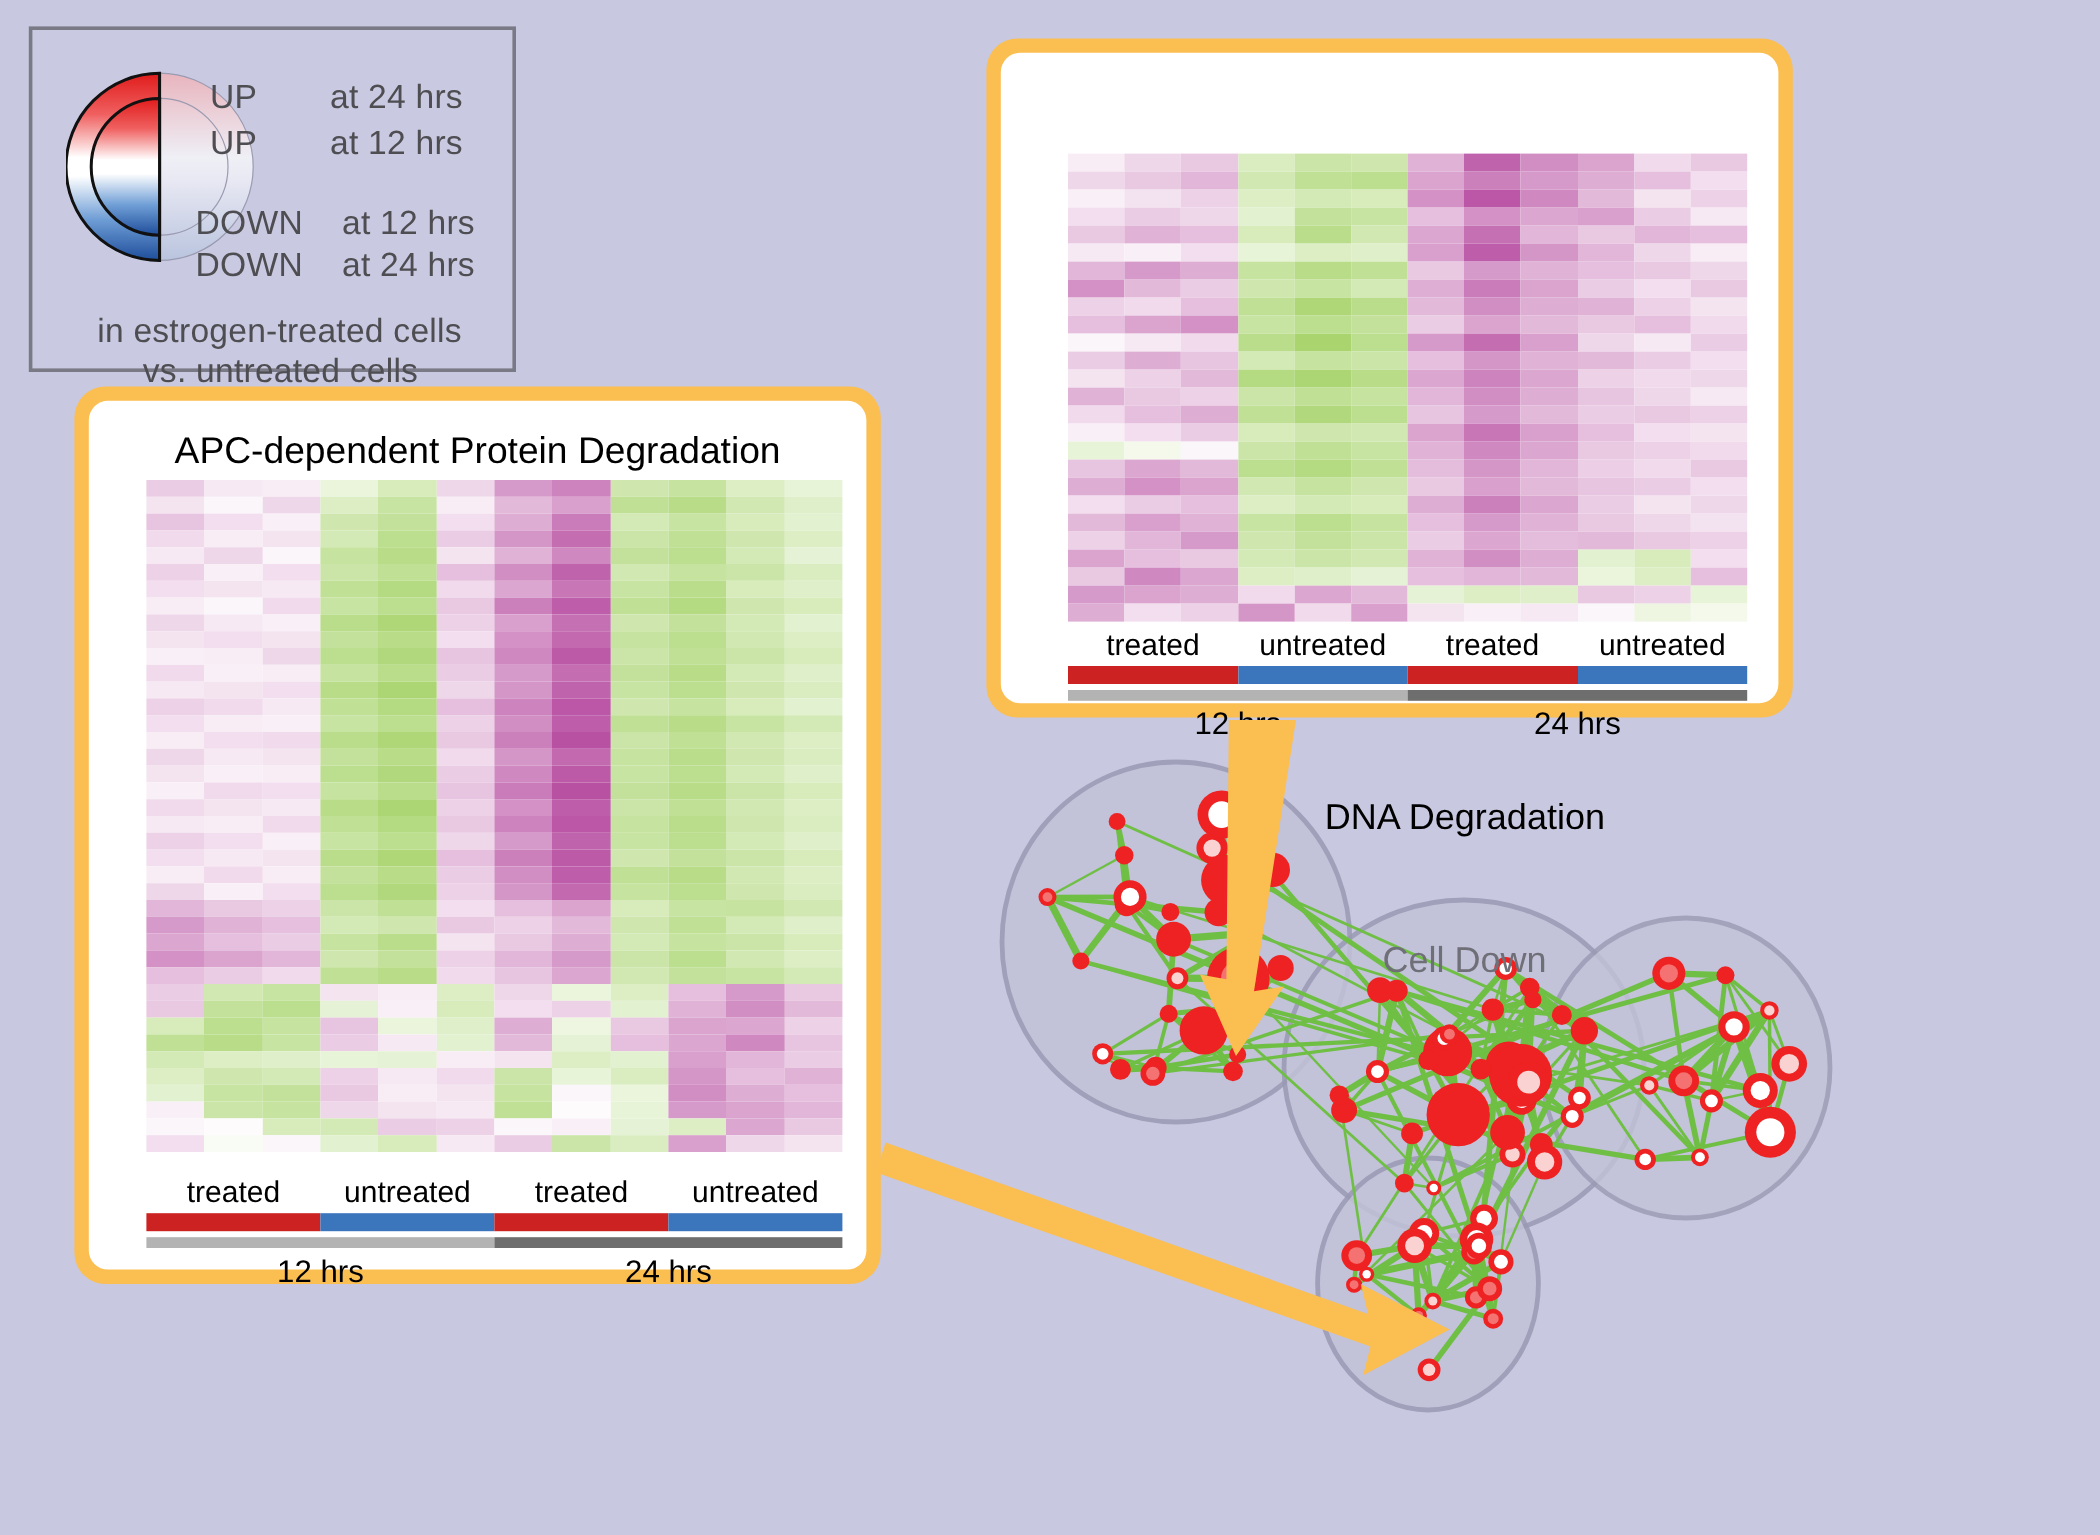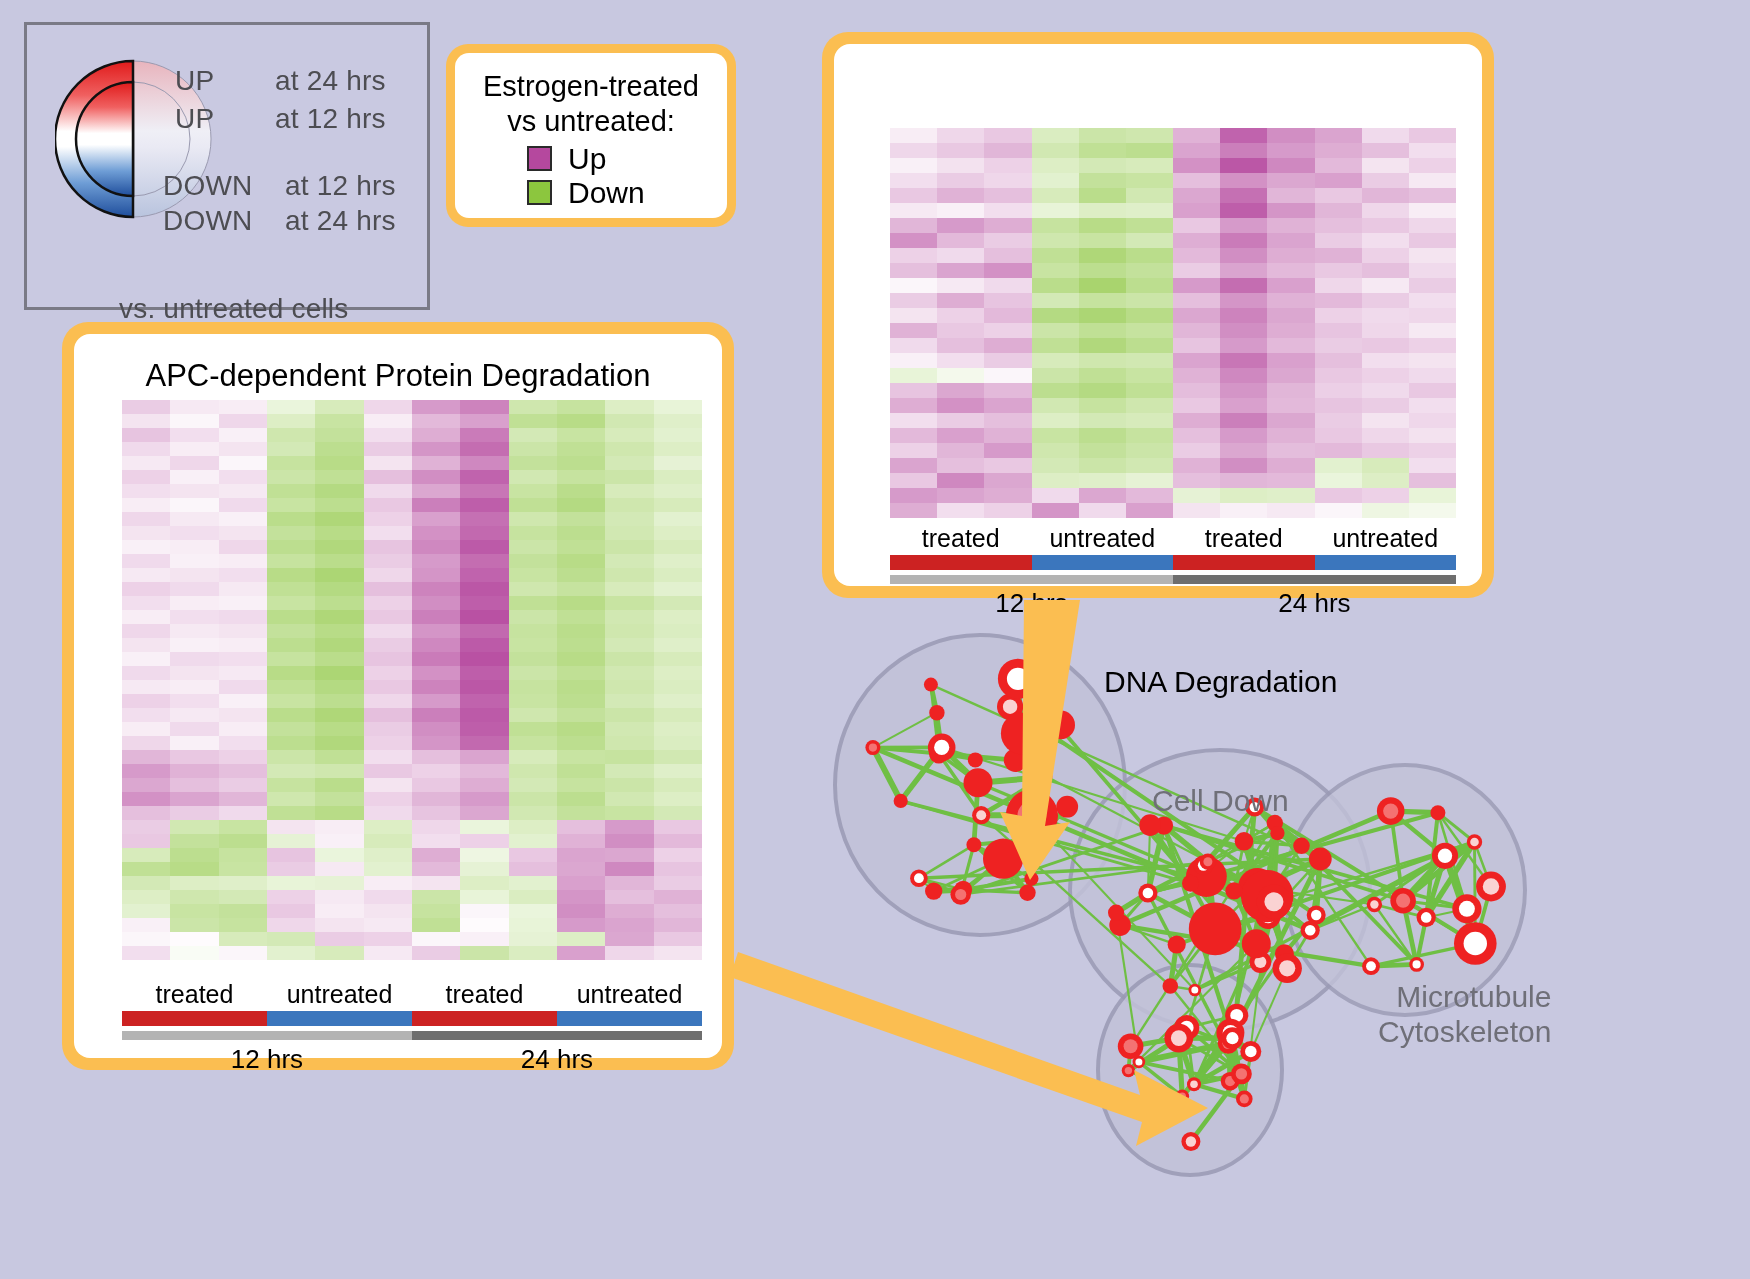--- a/index.html
+++ b/index.html
@@ -119,37 +119,24 @@
       <line x1="78" y1="14" x2="78" y2="170" stroke="#111" stroke-width="2"></line>
     </svg>
     <div class="txt lg-up24">UP</div>
     <div class="txt lg-at24">at 24 hrs</div>
     <div class="txt lg-up12">UP</div>
     <div class="txt lg-at12">at 12 hrs</div>
     <div class="txt lg-dn12">DOWN</div>
     <div class="txt lg-at12b">at 12 hrs</div>
     <div class="txt lg-dn24">DOWN</div>
     <div class="txt lg-at24b">at 24 hrs</div>
+    <div class="txt lg-foot1">in estrogen-treated cells</div>
     <div class="txt lg-foot2">vs. untreated cells</div>
   </div>
 
-  <div id="updown-legend">
-    <div class="inner">
-      <div class="hdr">Estrogen-treated</div>
-      <div class="hdr">vs untreated:</div>
-      <div class="row">
-        <span class="sw" id="sw-up" style="background: rgb(181, 72, 158);"></span>
-        <span class="rowlabel">Up</span>
-      </div>
-      <div class="row">
-        <span class="sw" id="sw-down" style="background: rgb(140, 198, 62);"></span>
-        <span class="rowlabel">Down</span>
-      </div>
-    </div>
-  </div>
 
   <div class="panel" id="panel-replication">
     <div class="inner">
       <div class="heatmap" id="hm-replication">
           <div class="hm-row">
             <div class="hm-cell" style="background: rgb(248, 237, 245);"></div>
             <div class="hm-cell" style="background: rgb(239, 215, 234);"></div>
             <div class="hm-cell" style="background: rgb(233, 200, 226);"></div>
             <div class="hm-cell" style="background: rgb(218, 237, 193);"></div>
             <div class="hm-cell" style="background: rgb(203, 229, 168);"></div>
@@ -1701,20 +1688,16 @@
       </g>
   </svg>
 
   <svg id="arrows" viewBox="0 0 1750 1279">
     <path d="M1024 600 L1080 600 L1045 826 L1070 822 L1030 880 L1000 812 L1022 816 Z" fill="#fbbe51"></path>
     <path d="M738 952 L1140 1095 L1134 1070 L1208 1108 L1136 1146 L1142 1122 L730 977 Z" fill="#fbbe51"></path>
   </svg>
 
   <div class="net-label" id="label-dna">DNA Degradation</div>
   <div class="net-label" id="label-cellcycle">Cell Down</div>
-  <div class="net-label" id="label-microtubule">
-    <div>Microtubule</div>
-    <div>Cytoskeleton</div>
-  </div>
   <div class="net-label" id="label-ubiquitin">
   </div>
 
 </div>
 
 </body></html>

